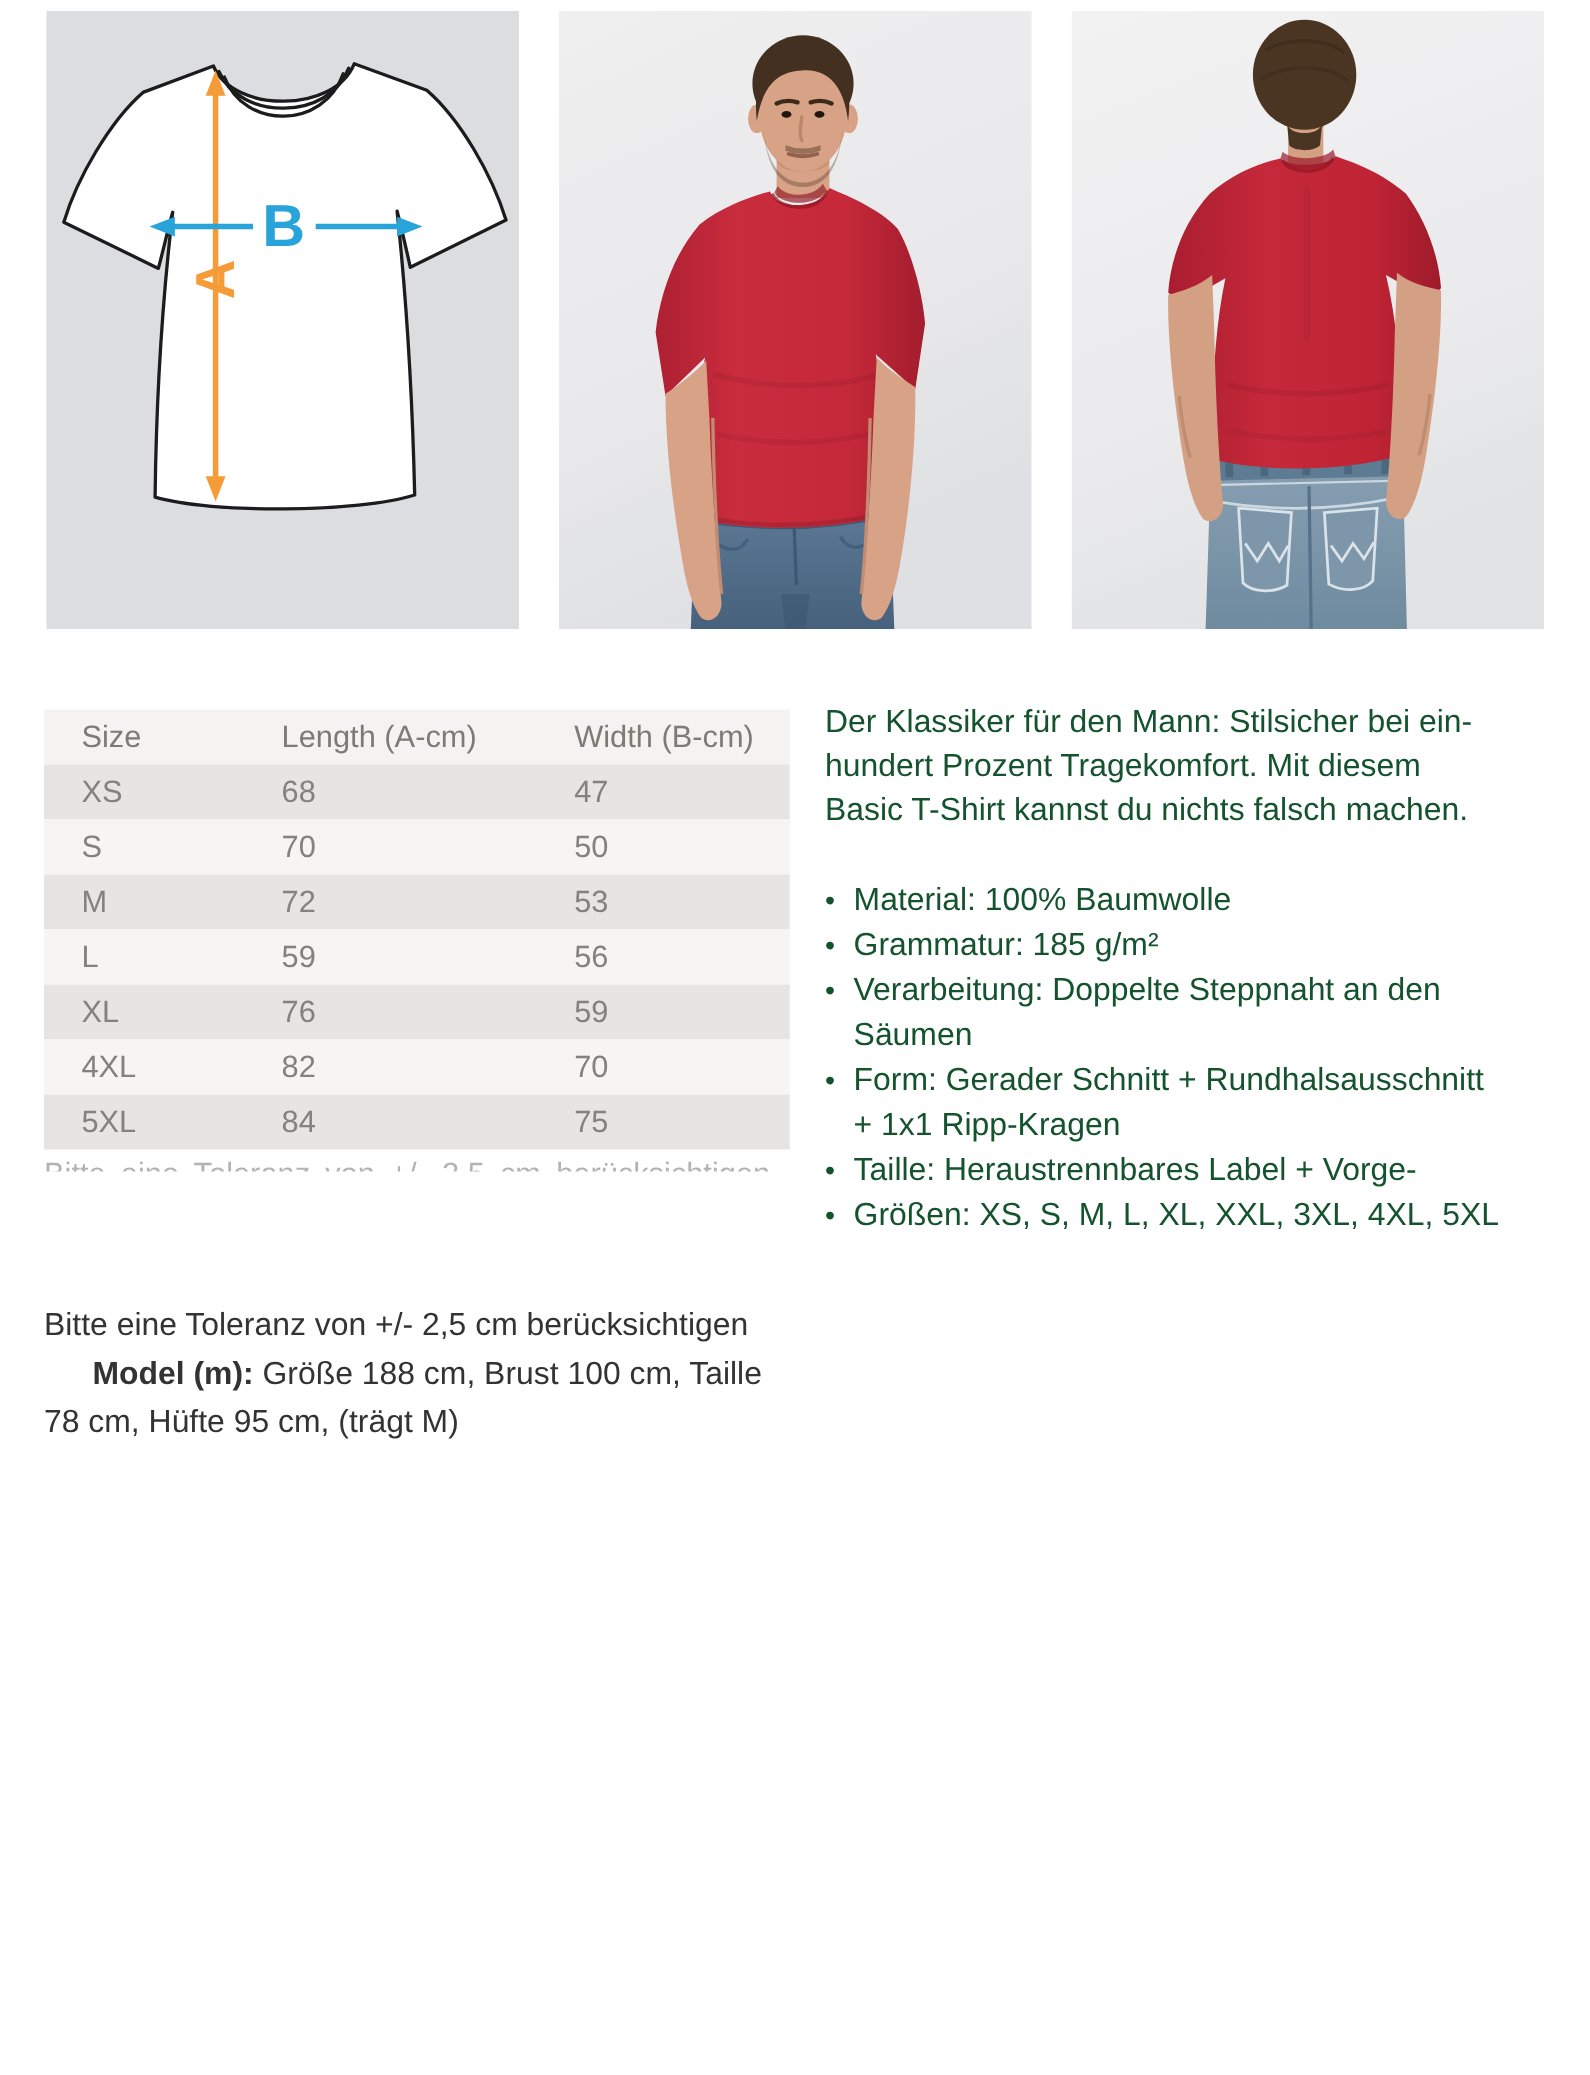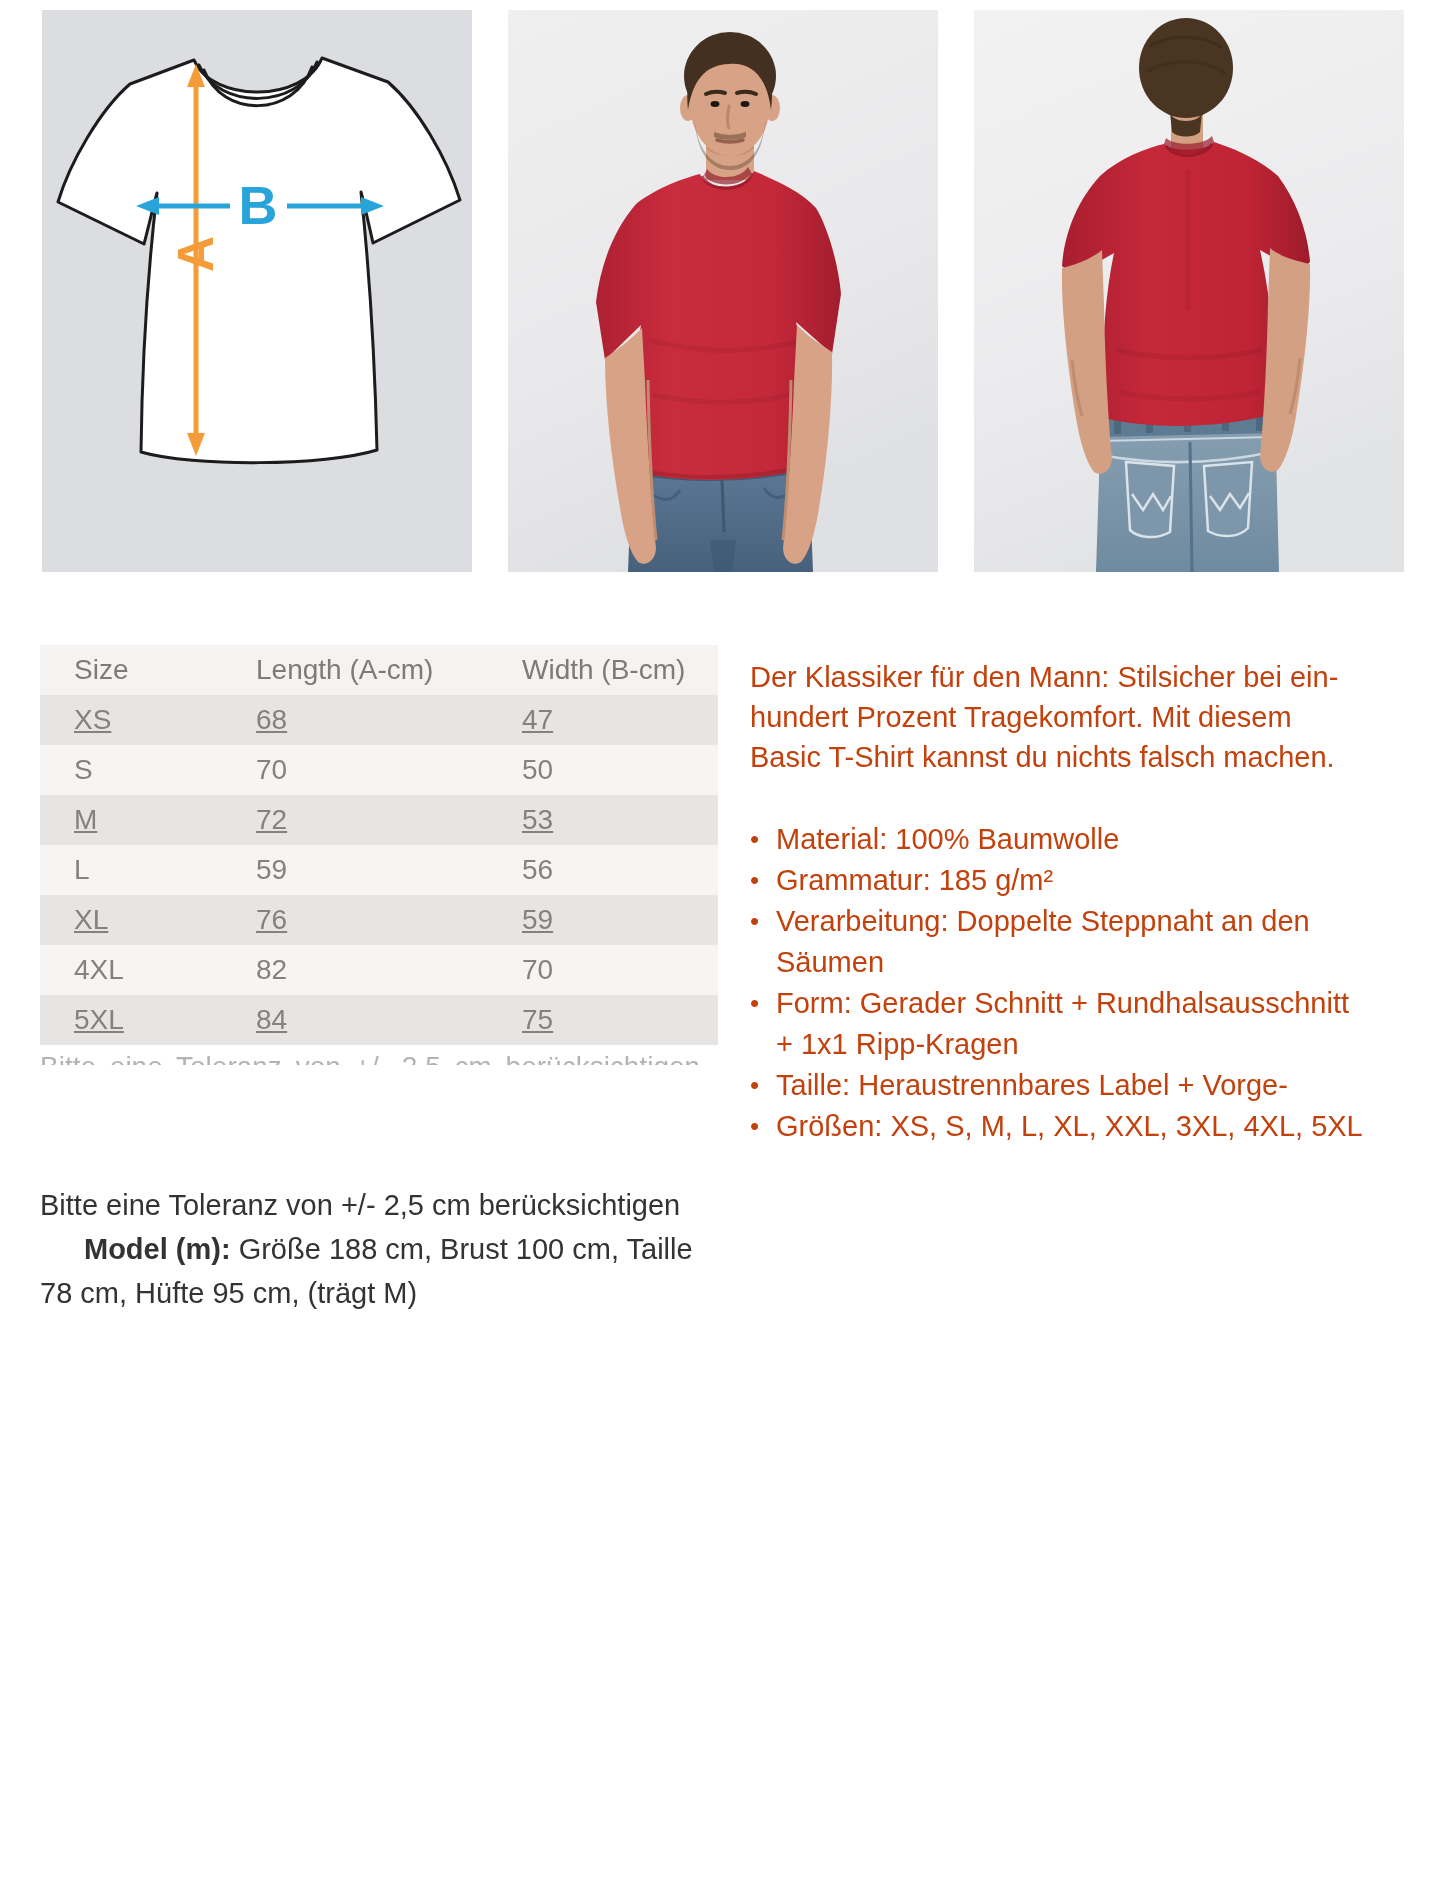--- a/index.html
+++ b/index.html
@@ -11,27 +11,27 @@
   .panel{position:absolute;top:10px;width:430px;height:562px;overflow:hidden;}
   .panel svg{display:block;width:100%;height:100%;}
   .diagram-panel{left:42px;}
   .photo-front{left:508px;}
   .photo-back{left:974px;}
 
   
   .size-table{position:absolute;left:40px;top:627px;width:678px;font-size:28px;color:#84817e;}
   .t-row{display:grid;grid-template-columns:182px 266px 1fr;align-items:center;height:50px;padding-left:34px;box-sizing:border-box;}
   .t-head{background:#f4f3f1;color:#7e7a76;margin-top:18px;}
-  .t-row.dark{background:#e6e5e4;text-decoration:underline;}
+  .t-row.dark{background:#e6e5e4;}
   .t-row.light{background:#f6f5f4;}
   .t-cell{white-space:nowrap;}
   .clipped-row{height:13px;overflow:hidden;margin-top:7px;color:#b5b3b1;font-size:28px;line-height:30px;white-space:nowrap;word-spacing:6px;}
 
   
-  .details{position:absolute;left:750px;top:657px;width:664px;color:#c2410c;font-size:29px;}
+  .details{position:absolute;left:750px;top:636px;width:664px;color:#14532d;font-size:29px;}
   .intro-line{line-height:40px;white-space:nowrap;}
   .bullets{list-style:none;margin:42px 0 0 0;padding:0;}
   .bullets li{display:flex;line-height:41px;}
   .dot{flex:0 0 26px;width:26px;font-size:26px;line-height:41px;}
   .b-text{flex:1;}
   .b-text div{white-space:nowrap;}
 
   
   .notes{position:absolute;left:40px;top:1183px;width:700px;font-size:29px;line-height:44px;color:#333333;}
   .bold{font-weight:bold;margin-left:44px;}

